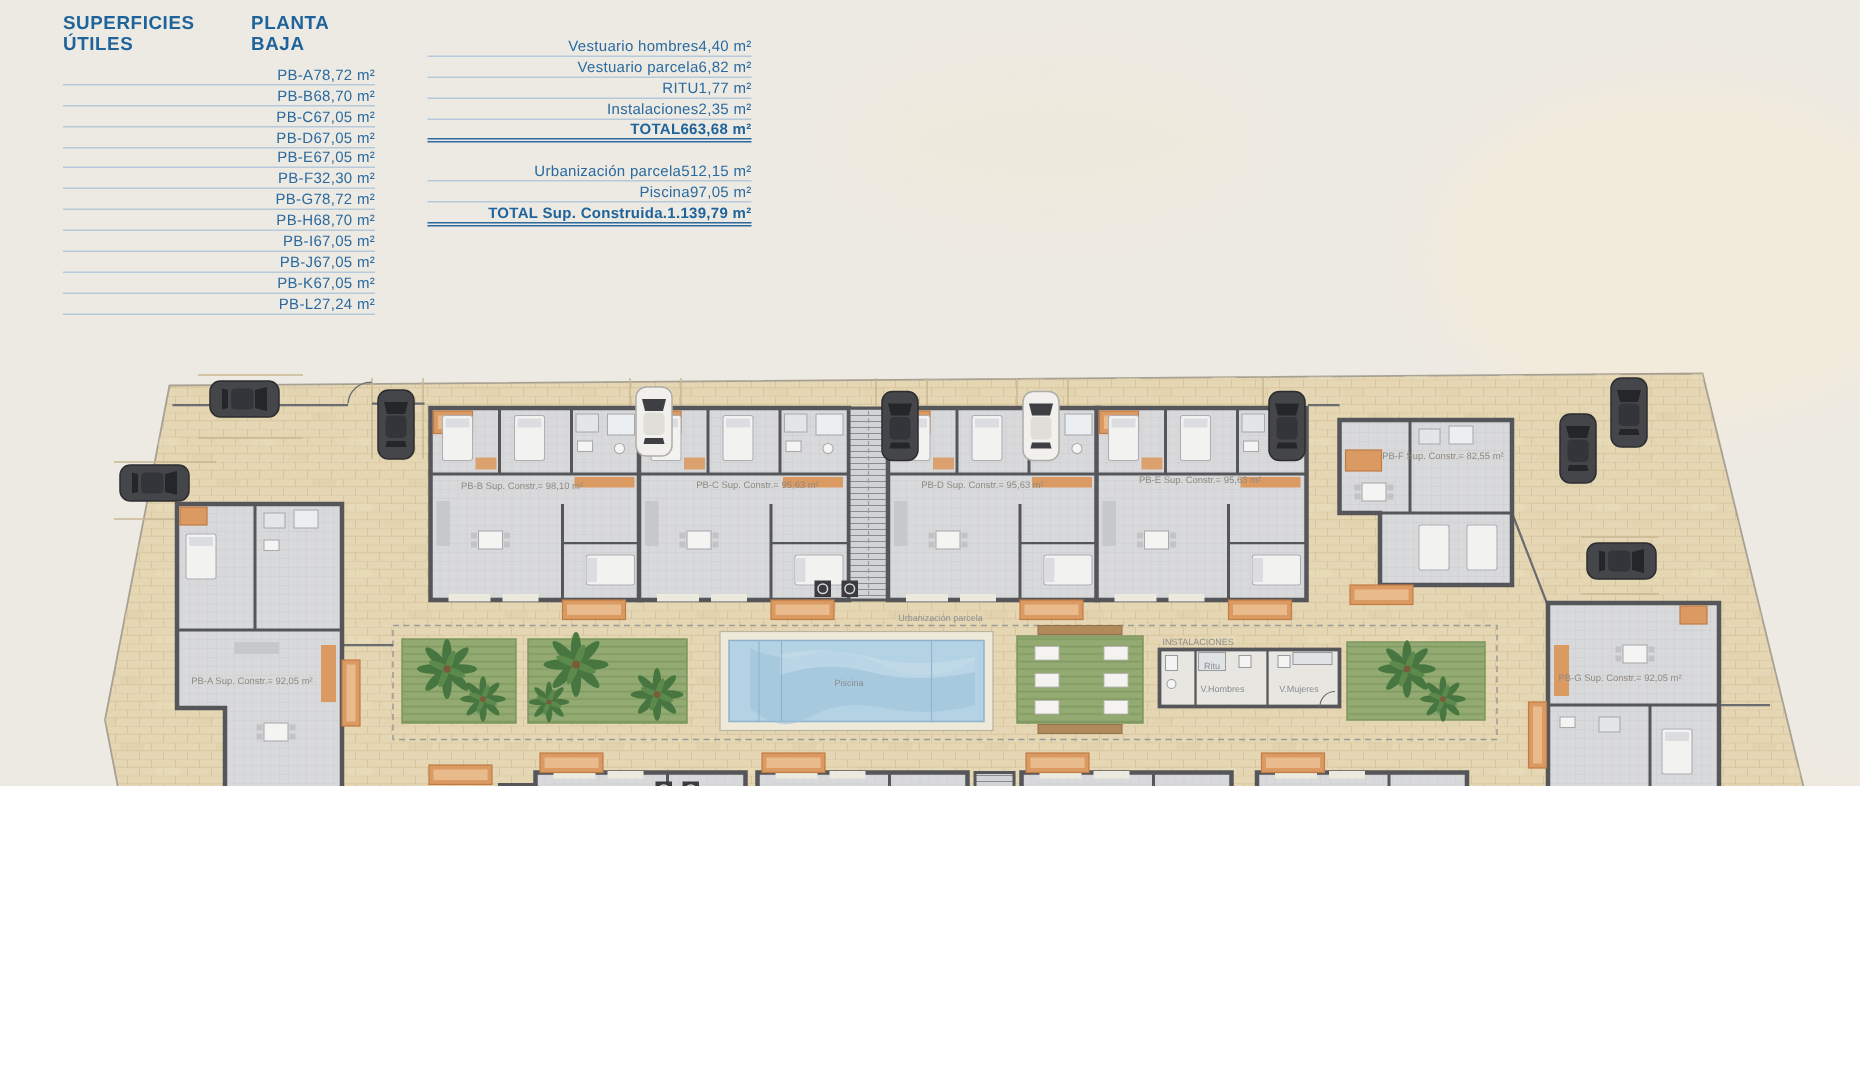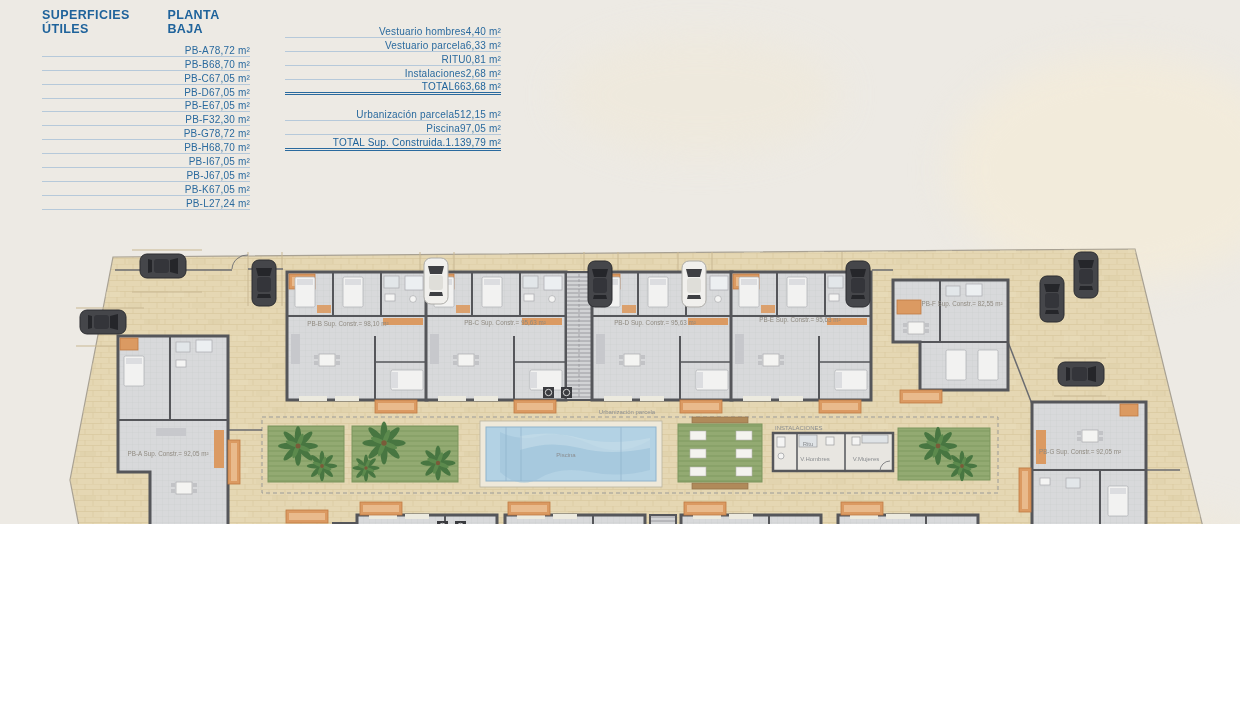--- a/index.html
+++ b/index.html
@@ -7,21 +7,21 @@
          font-family:"Liberation Sans",sans-serif;}
   .blob{position:absolute;border-radius:50%;filter:blur(18px);pointer-events:none;}
   
   .tbl{position:absolute;color:#2a6a9e;}
   .tbl-title{display:flex;justify-content:space-between;font-weight:bold;
              font-size:12.5px;letter-spacing:.4px;color:#1f639b;margin-bottom:7px;}
   .trow{display:flex;justify-content:flex-end;align-items:flex-end;
         font-size:10px;height:12.9px;border-bottom:1px solid #b6c9da;
         letter-spacing:.2px;}
   .trow .val{white-space:nowrap;}
-  .trow.total{font-weight:normal;border-bottom:3px double #2a6a9e;color:#1f639b;}
+  .trow.total{font-weight:bold;border-bottom:3px double #2a6a9e;color:#1f639b;}
   .tgap{height:12px;}
   .footer-label{position:absolute;left:172px;top:664px;font-weight:bold;
                 font-size:12.5px;letter-spacing:.6px;color:#1f639b;}
   svg{position:absolute;left:0;top:0;}
   svg text{font-family:"Liberation Sans",sans-serif;fill:#8f8a80;}
   .ulabel{font-size:6.3px;}
   .clabel{font-size:6px;fill:#8a8d90;}
 </style>
 </head>
 <body>
@@ -391,29 +391,29 @@
       </div>
   </div>
 
   <div class="tbl" style="left:285px;top:24px;width:216px;">
     <div class="trow">
         <span>Vestuario hombres</span>
         <span class="val">4,40 m²</span>
       </div>
     <div class="trow">
         <span>Vestuario parcela</span>
-        <span class="val">6,33 m²</span>
+        <span class="val">6,82 m²</span>
       </div>
     <div class="trow">
         <span>RITU</span>
-        <span class="val">0,81 m²</span>
+        <span class="val">1,77 m²</span>
       </div>
     <div class="trow">
         <span>Instalaciones</span>
-        <span class="val">2,68 m²</span>
+        <span class="val">2,35 m²</span>
       </div>
     <div class="trow total">
         <span>TOTAL</span>
         <span class="val">663,68 m²</span>
       </div>
     <div class="tgap"></div>
     <div class="trow">
         <span>Urbanización parcela</span>
         <span class="val">512,15 m²</span>
       </div>

